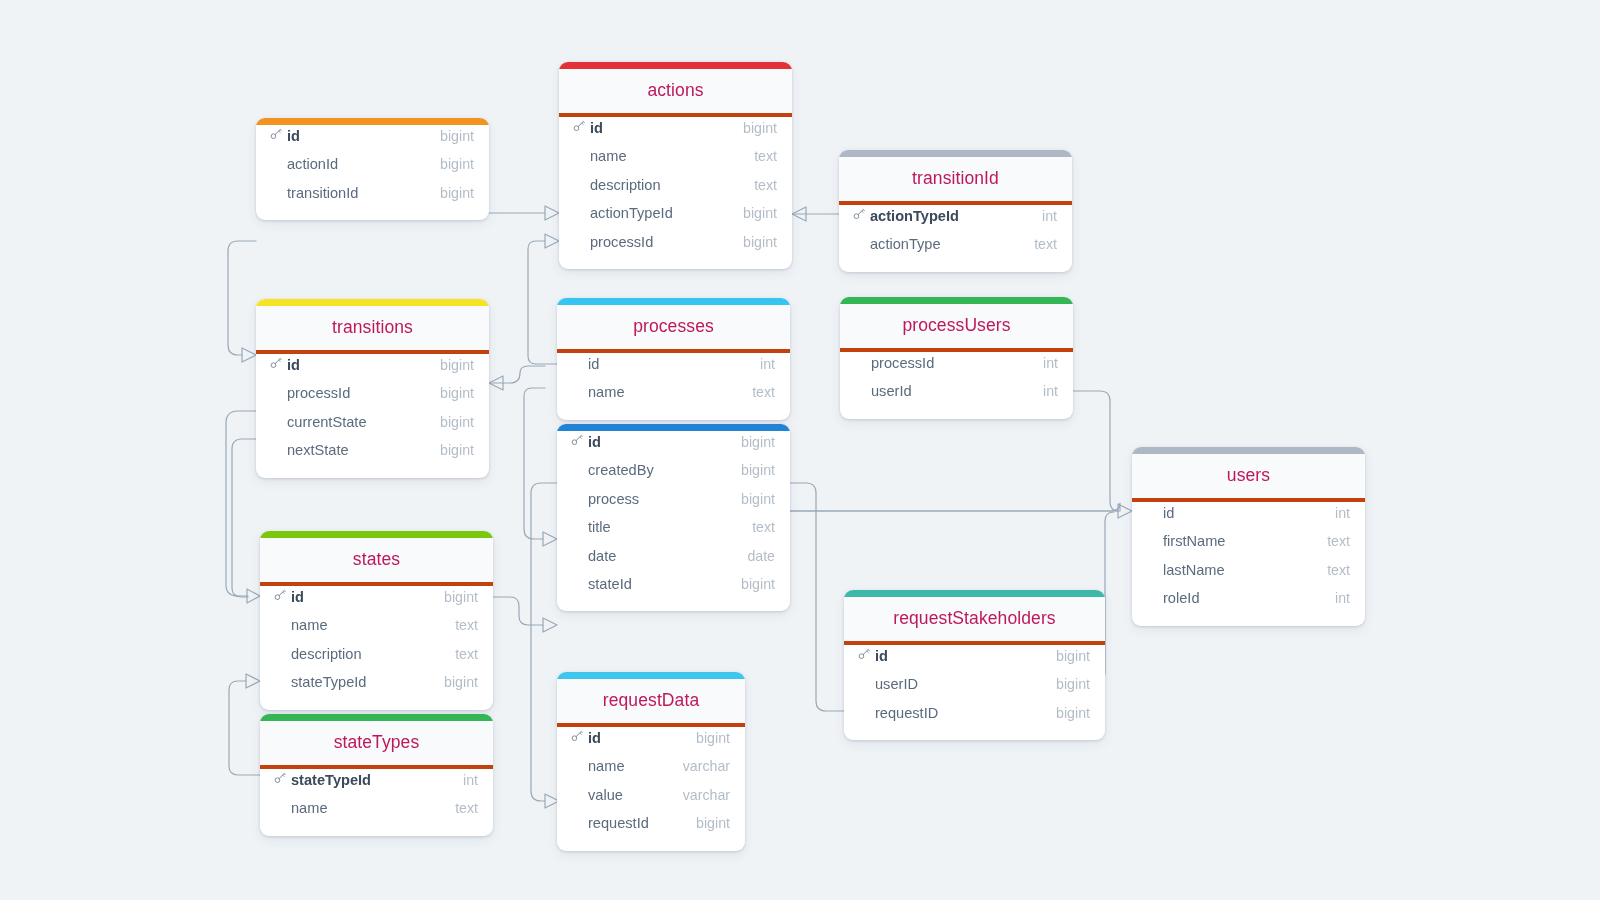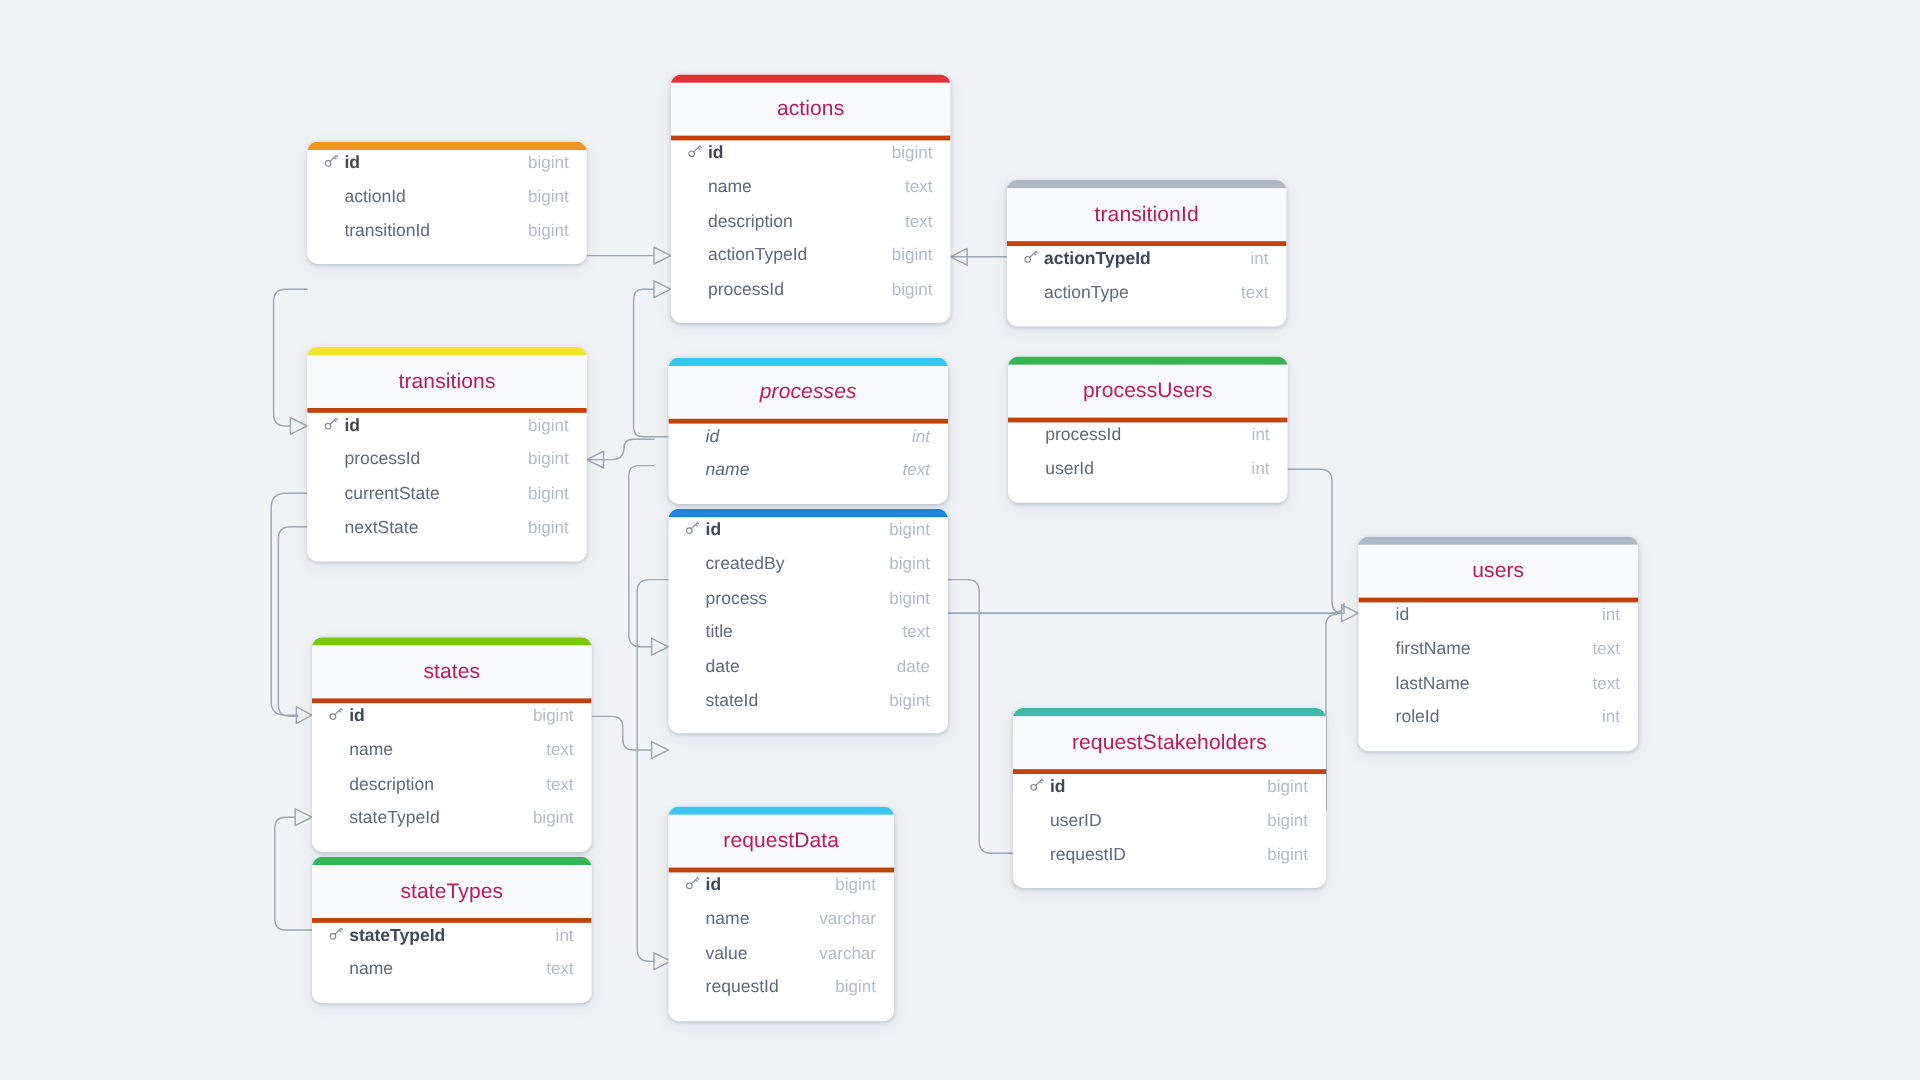--- a/index.html
+++ b/index.html
@@ -171,21 +171,21 @@
           <span class="fname">actionTypeId</span>
           <span class="ftype">int</span>
         </div>
         <div class="field">
           <span class="kslot"></span>
           <span class="fname">actionType</span>
           <span class="ftype">text</span>
         </div>
       </div>
     </div>
-    <div class="table" style="left: 256px; top: 289px; width: 233px;">
+    <div class="table" style="left: 256px; top: 299px; width: 233px;">
       <div class="accent" style="background: rgb(245, 228, 37);"></div>
       <div class="t-title">transitions</div>
       <div class="fields">
         <div class="field pk">
           <span class="kslot">
             <svg class="key" width="12" height="12" viewBox="0 0 16 16" fill="none" stroke="#7d8c9c" stroke-width="1.3">
               <circle cx="4.6" cy="10.9" r="3.1"></circle>
               <path d="M6.9 8.7 L13.6 2.1 M11.6 4.1 L13.4 5.9 M13.6 2.1 L15.2 3.7" stroke-linecap="round"></path>
             </svg>
           </span>
@@ -202,21 +202,21 @@
           <span class="fname">currentState</span>
           <span class="ftype">bigint</span>
         </div>
         <div class="field">
           <span class="kslot"></span>
           <span class="fname">nextState</span>
           <span class="ftype">bigint</span>
         </div>
       </div>
     </div>
-    <div class="table" style="left: 557px; top: 298px; width: 233px; font-style: italic;">
+    <div class="table" style="left: 557px; top: 298px; width: 233px;">
       <div class="accent" style="background: rgb(54, 197, 240);"></div>
       <div class="t-title">processes</div>
       <div class="fields">
         <div class="field">
           <span class="kslot"></span>
           <span class="fname">id</span>
           <span class="ftype">int</span>
         </div>
         <div class="field">
           <span class="kslot"></span>

